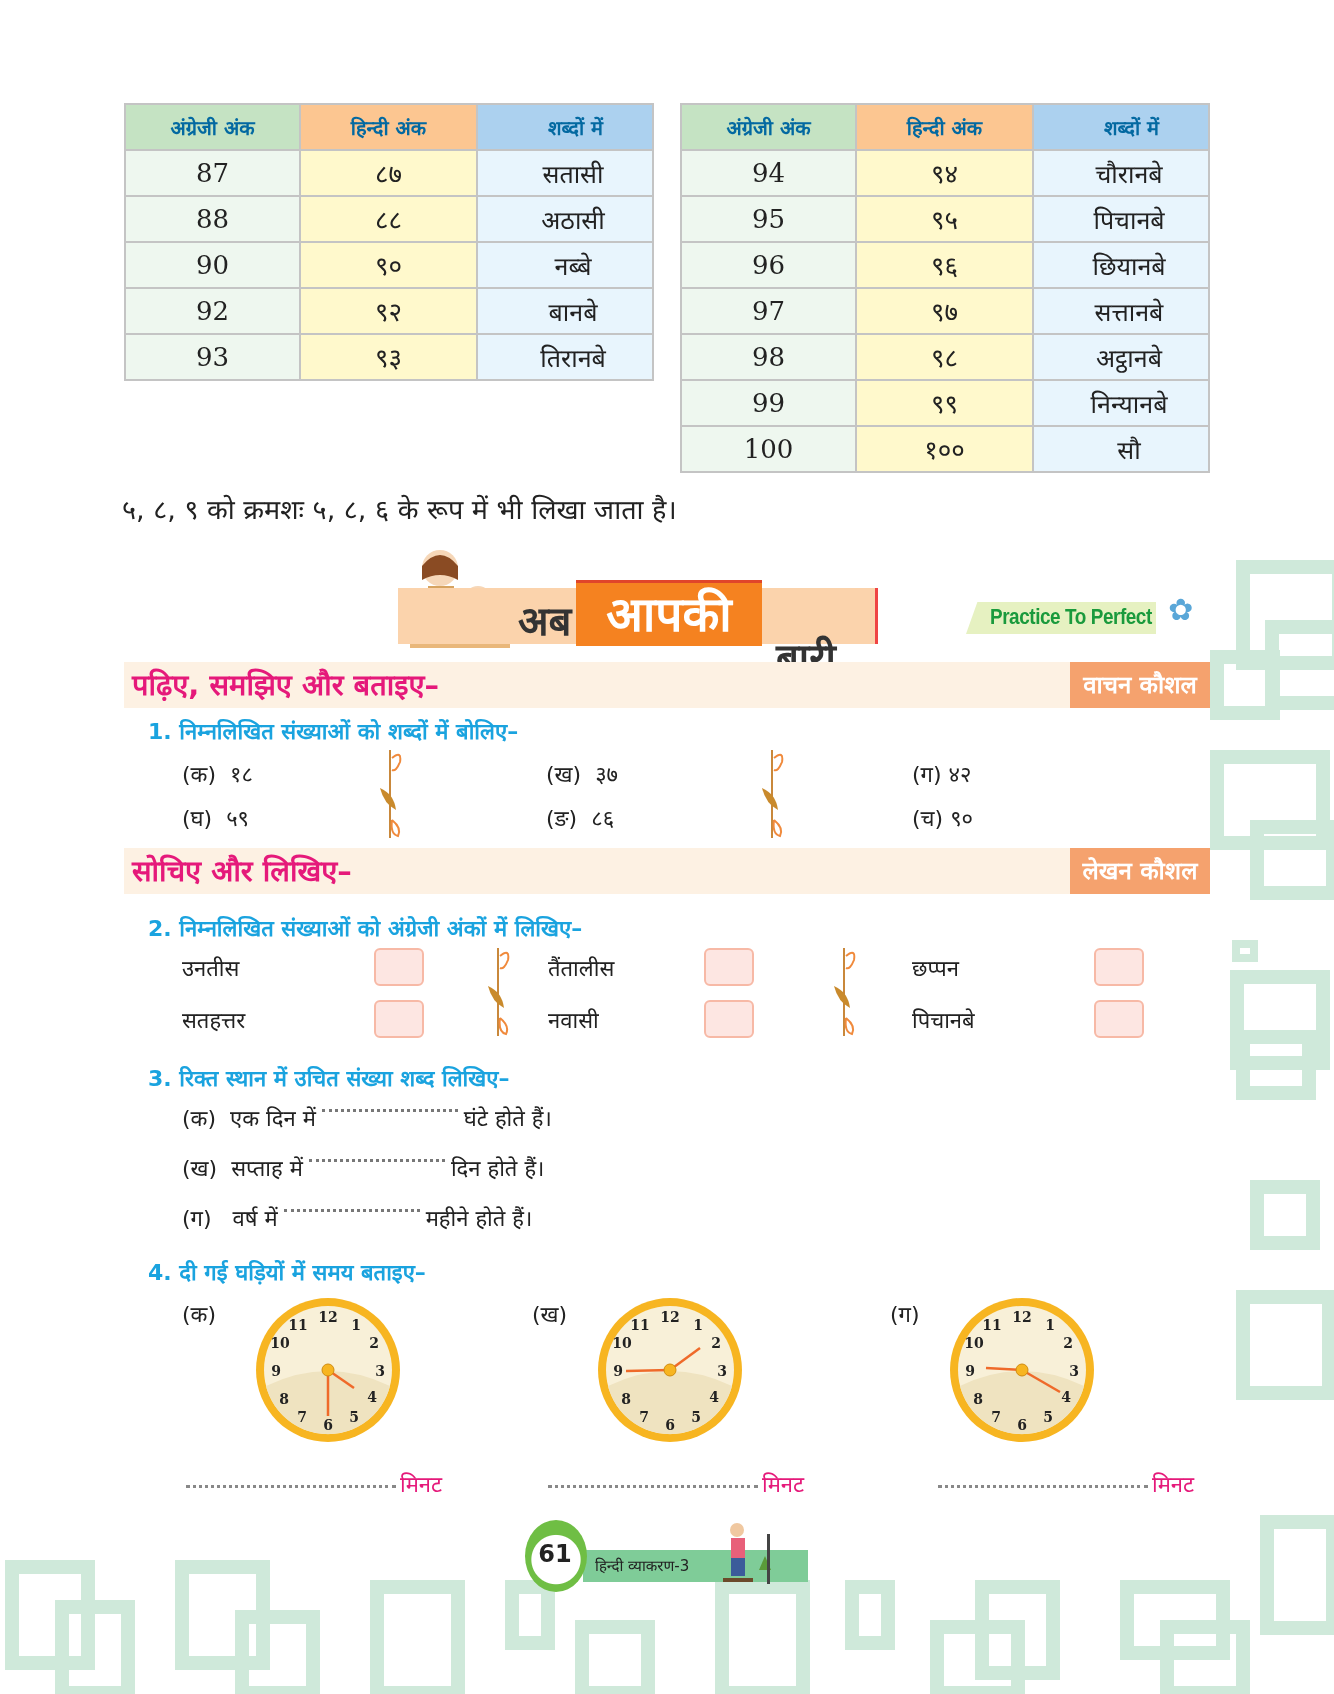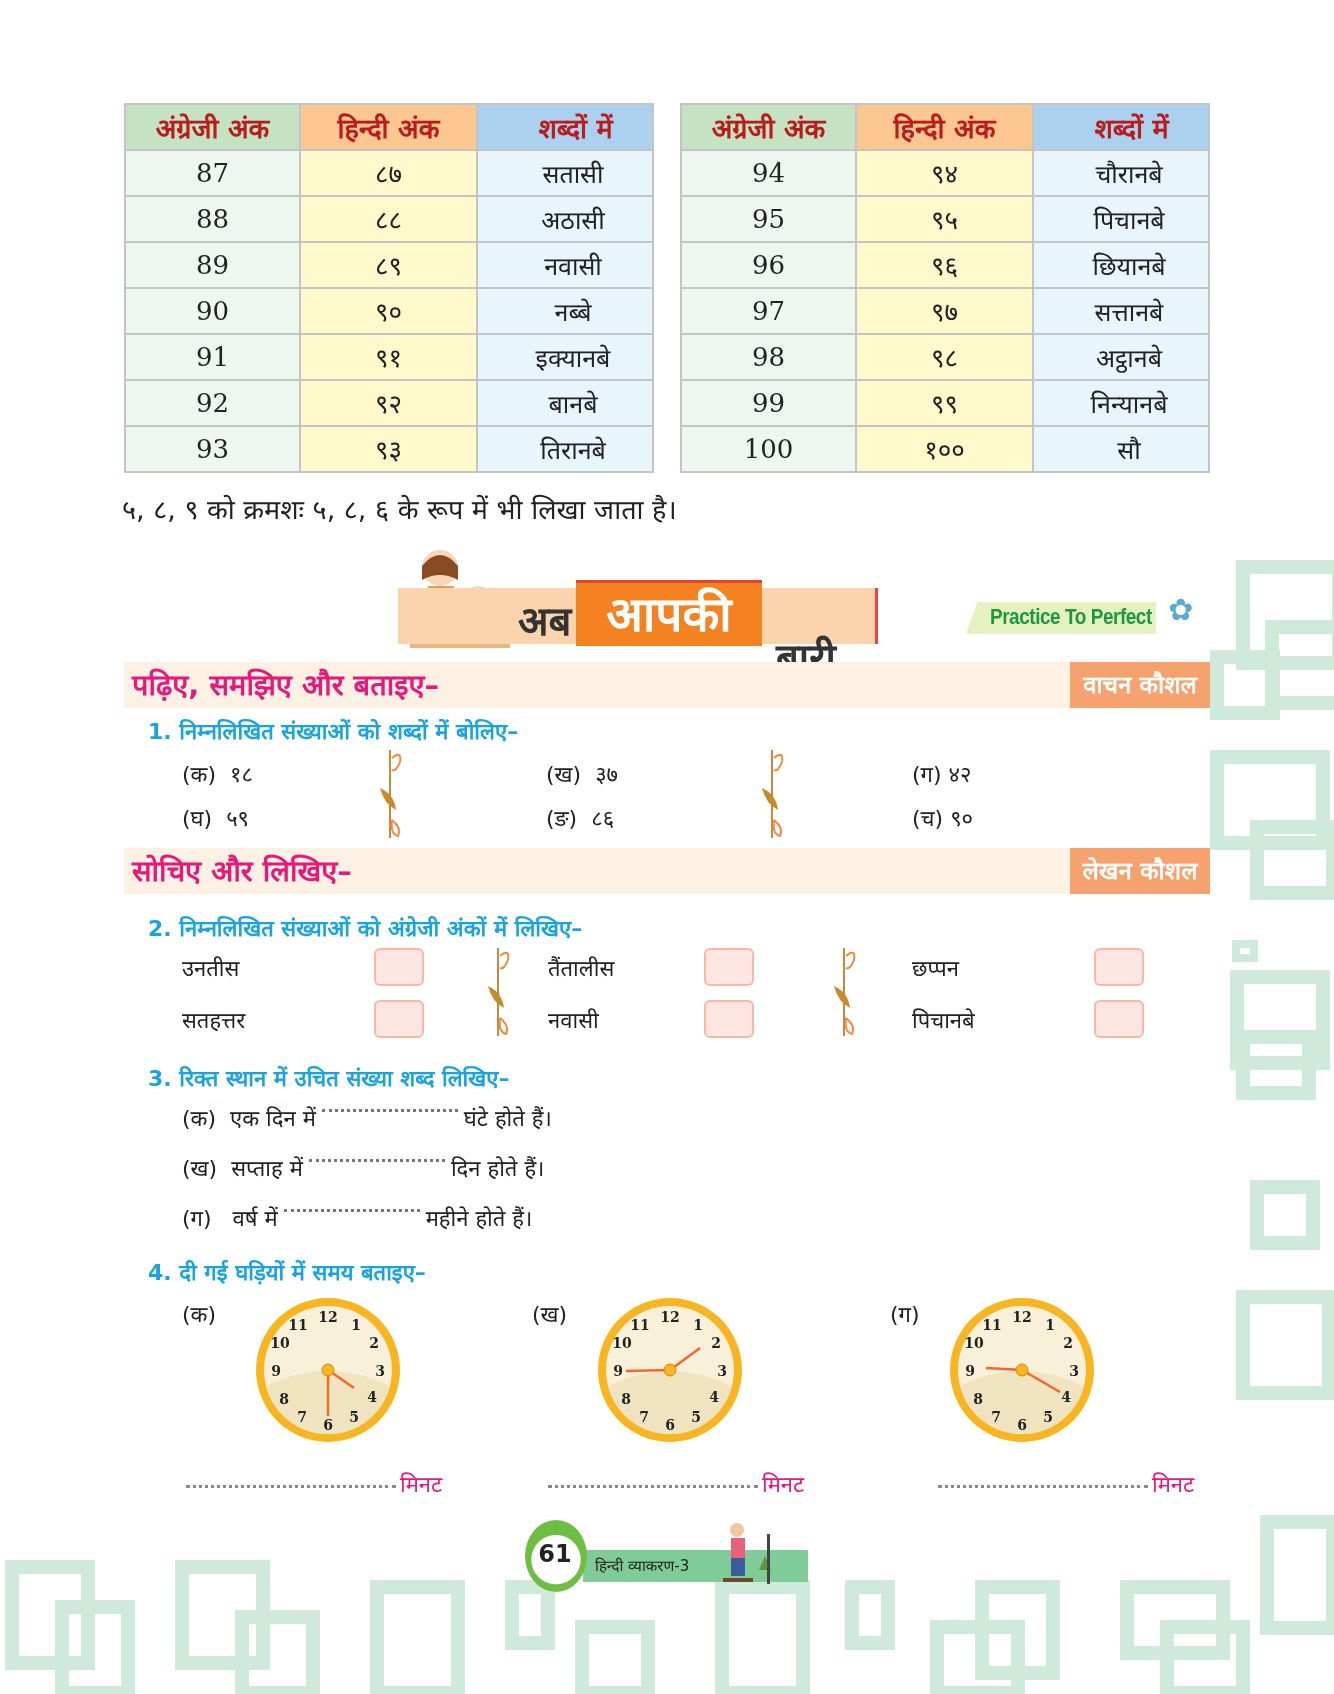--- a/index.html
+++ b/index.html
@@ -6,21 +6,21 @@
   html, body { width: 1334px; height: 1694px; background: #ffffff; overflow: hidden; }
   body { position: relative; font-family: "DejaVu Sans", sans-serif; color: #222; }
 
   
   .deco { position: absolute; border: 14px solid #cfe9da; background: transparent; }
   .deco.thin { border-width: 8px; }
 
   
   .num-table { position: absolute; top: 103px; border-collapse: collapse; }
   .num-table td, .num-table th { border: 2px solid #c4c4c4; height: 46px; text-align: center; font-weight: normal; }
-  .num-table th { font-family: "DejaVu Sans", sans-serif; font-weight: bold; font-size: 27px; color: #b91c1c; }
+  .num-table th { font-family: "DejaVu Sans", sans-serif; font-weight: bold; font-size: 20px; color: #0369a1; }
   .num-table td { font-family: "DejaVu Serif", serif; font-size: 26px; color: #222; }
   .num-table .c1 { width: 175px; }
   .num-table .c2 { width: 177px; }
   .num-table .c3 { width: 176px; }
   .num-table th.c1 { background: #c5e3c3; }
   .num-table th.c2 { background: #fcc691; }
   .num-table th.c3 { background: #acd1ef; padding-left: 21px; }
   .num-table td.c1 { background: #eef7ef; }
   .num-table td.c2 { background: #fff9cc; }
   .num-table td.c3 { background: #e8f5fd; font-family: "DejaVu Sans", sans-serif; font-size: 25px; padding-left: 16px; }
@@ -103,33 +103,23 @@
         <td class="c1">87</td>
         <td class="c2">८७</td>
         <td class="c3">सतासी</td>
       </tr>
   <tr>
         <td class="c1">88</td>
         <td class="c2">८८</td>
         <td class="c3">अठासी</td>
       </tr>
   <tr>
-        <td class="c1">89</td>
-        <td class="c2">८९</td>
-        <td class="c3">नवासी</td>
-      </tr>
-  <tr>
         <td class="c1">90</td>
         <td class="c2">९०</td>
         <td class="c3">नब्बे</td>
-      </tr>
-  <tr>
-        <td class="c1">91</td>
-        <td class="c2">९१</td>
-        <td class="c3">इक्यानबे</td>
       </tr>
   <tr>
         <td class="c1">92</td>
         <td class="c2">९२</td>
         <td class="c3">बानबे</td>
       </tr>
   <tr>
         <td class="c1">93</td>
         <td class="c2">९३</td>
         <td class="c3">तिरानबे</td>

